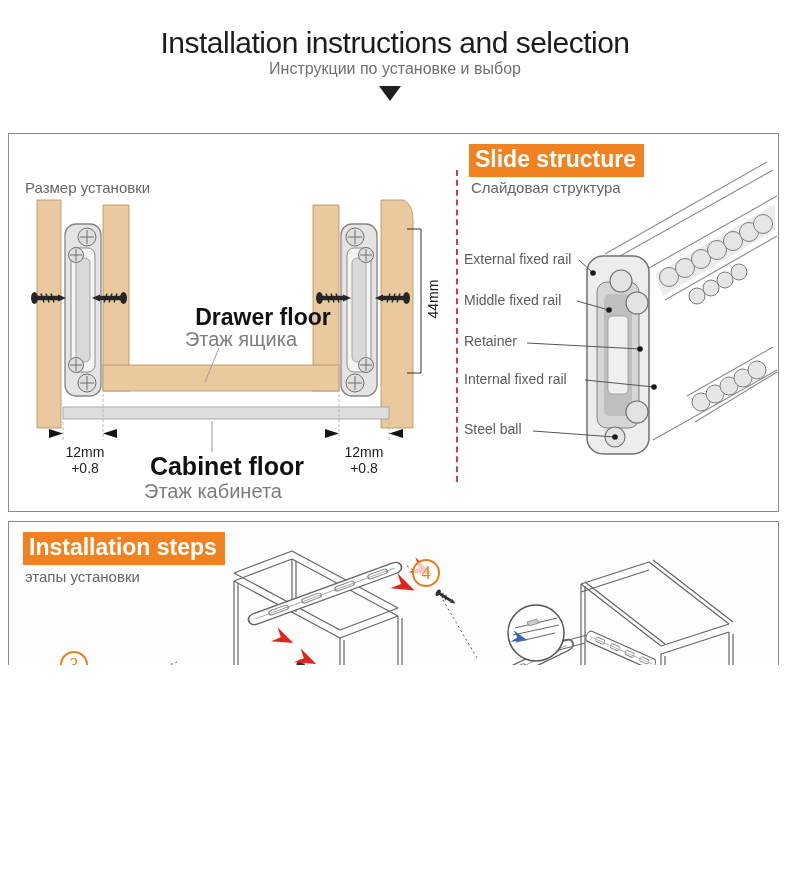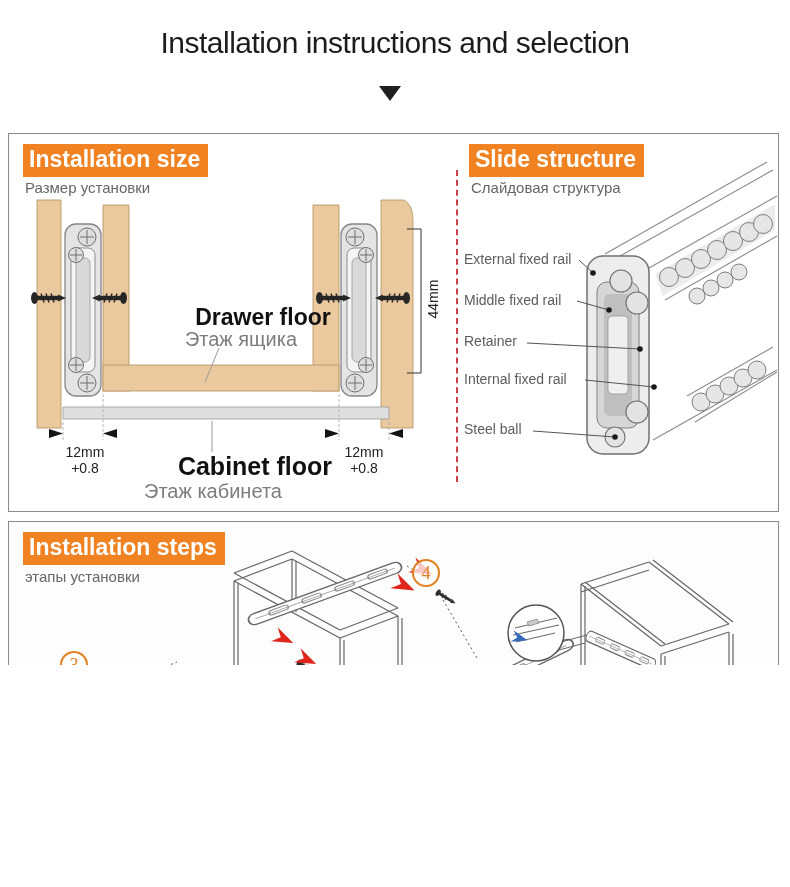--- a/index.html
+++ b/index.html
@@ -26,20 +26,21 @@
            color:#E2801F;font-family:"Liberation Serif","DejaVu Serif",serif;
            font-size:18px;line-height:24px;text-align:center;background:rgba(255,255,255,.75);}
   svg{position:absolute;left:0;top:0;}
 </style>
 </head>
 <body>
 
 <div class="page">
 
   <div class="abs title">Installation instructions and selection</div>
+  <div class="abs subtitle">Инструкции по установке и выбор</div>
   <div class="abs tri"></div>
 
   <div class="abs box topbox">
 
     <svg width="769" height="377" viewBox="0 0 769 377">
       <defs>
         <g id="tscr">
           <ellipse cx="2.5" cy="0" rx="3.5" ry="6" fill="#262626"></ellipse>
           <rect x="5" y="-2.2" width="21" height="4.4" fill="#262626"></rect>
           <path d="M26,-3.4 L34,0 L26,3.4 Z" fill="#262626"></path>
@@ -145,27 +146,24 @@
             <circle cx="600" cy="176" r="2.8"></circle>
           <circle cx="631" cy="215" r="2.8"></circle>
             <circle cx="645" cy="253" r="2.8"></circle>
           <circle cx="606" cy="303" r="2.8"></circle>
         </g>
       </g>
     </svg>
 
     <div class="abs divider"></div>
 
-    <div class="abs" style="left:14px;top:10px;">
-      <span class="chip">Installation size</span>
-    </div>
     <div class="abs sub" style="left:16px;top:45px;">Размер установки</div>
     <div class="abs big" style="left:128px;top:170px;width:200px;font-size:23px;">Drawer floor</div>
     <div class="abs ru" style="left:132px;top:194px;width:200px;font-size:20px;">Этаж ящика</div>
-    <div class="abs big" style="left:120px;top:318px;width:200px;font-size:25px;">Cabinet floor</div>
+    <div class="abs big" style="left:92px;top:318px;width:200px;font-size:25px;">Cabinet floor</div>
     <div class="abs ru" style="left:104px;top:346px;width:200px;font-size:20px;">Этаж кабинета</div>
     <div class="abs dim rot" style="left:398px;top:157px;width:52px;">44mm</div>
     <div class="abs dim" style="left:44px;top:310px;width:64px;">12mm</div>
     <div class="abs dim" style="left:44px;top:326px;width:64px;">+0.8</div>
     <div class="abs dim" style="left:323px;top:310px;width:64px;">12mm</div>
     <div class="abs dim" style="left:323px;top:326px;width:64px;">+0.8</div>
 
     <div class="abs" style="left:460px;top:10px;">
       <span class="chip">Slide structure</span>
     </div>

